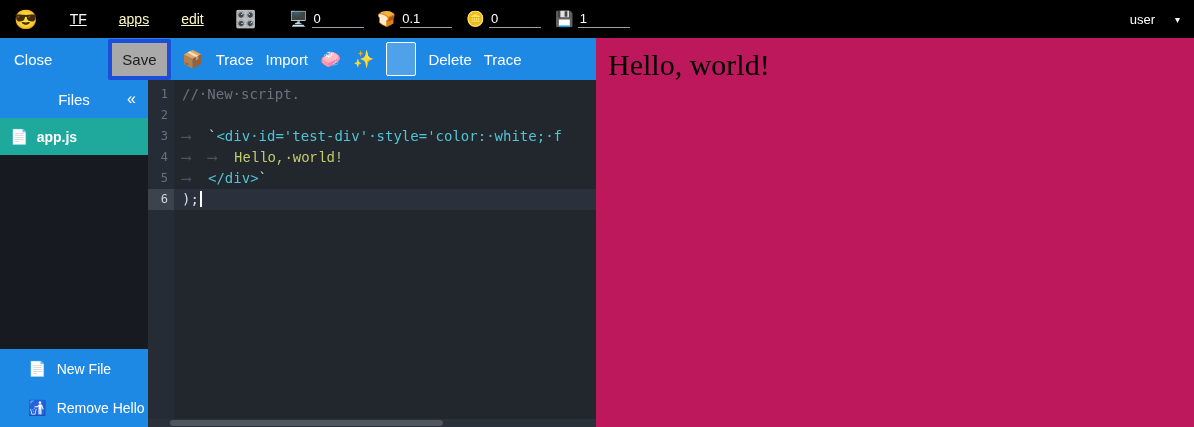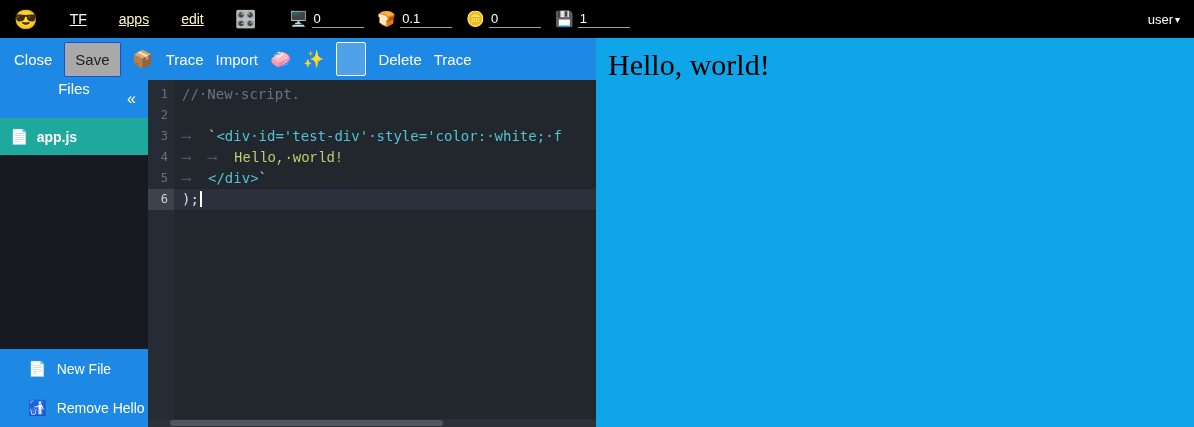--- a/index.html
+++ b/index.html
@@ -23,57 +23,58 @@
   .top-link.tf { color: #ffffff; }
   .panel-emoji { font-size: 17px; line-height: 1; cursor: pointer; }
   .stats { display: flex; gap: 14px; align-items: flex-end; }
   .stat { display: flex; align-items: flex-end; gap: 4px; font-size: 13px; }
   .stat-icon { font-size: 15px; line-height: 1.2; }
   .stat-value {
     display: inline-block; min-width: 52px;
     border-bottom: 1px solid #9aa0a6;
     padding: 0 2px 1px 2px; color: #ffffff;
   }
-  .user-menu { margin-left: auto; font-size: 13px; cursor: pointer; display: flex; align-items: center; gap: 2px; }
+  .user-menu { margin-left: auto; font-size: 13px; cursor: pointer; display: flex; align-items: center; gap: 20px; }
   .caret { font-size: 10px; }
 
   
   .content { display: flex; height: 389px; }
   .left-col { width: 596px; flex-shrink: 0; display: flex; flex-direction: column; }
 
   
   .toolbar {
     height: 42px; background: #1e88e5; flex-shrink: 0;
     display: flex; align-items: center;
     padding: 0 14px; gap: 12px;
   }
   .tool-btn {
     background: none; border: none; padding: 0;
     color: #ffffff; font-size: 15px;
     font-family: "Liberation Sans", sans-serif;
     cursor: pointer; line-height: 1;
   }
   .tool-btn.save {
     background: #a9a9a9; color: #1c1c1c;
-    border: 1px solid #1d4ed8; border-radius: 2px;
+    border: 4px solid #1d4ed8; border-radius: 2px;
     padding: 9px 10px;
+    margin-left: 44px;
   }
   .tool-btn.emoji { font-size: 17px; }
   .tool-btn.empty-btn {
     width: 30px; height: 34px;
     border: 1px solid #ffffff; border-radius: 2px;
     background: rgba(255,255,255,0.22);
   }
 
   
   .workspace { flex: 1; display: flex; min-height: 0; }
 
   
   .sidebar { width: 148px; flex-shrink: 0; background: #1e88e5; display: flex; flex-direction: column; }
-  .files-header { height: 38px; position: relative; display: flex; justify-content: center; color: #fff; font-size: 15px; flex-shrink: 0; }
+  .files-header { height: 38px; position: relative; display: flex; align-items: center; justify-content: center; color: #fff; font-size: 15px; flex-shrink: 0; }
   .collapse-btn { position: absolute; right: 12px; top: 50%; transform: translateY(-50%); font-size: 16px; cursor: pointer; }
   .file-item {
     height: 37px; flex-shrink: 0;
     background: #1fa99c; color: #ffffff; font-weight: bold;
     display: flex; align-items: center; gap: 8px;
     padding: 0 10px; font-size: 14px; cursor: pointer;
   }
   .file-item .ficon { font-size: 15px; font-weight: normal; }
   .file-list-space { flex: 1; background: #171b21; }
   .sidebar-action {
@@ -107,21 +108,21 @@
   .tok-text    { color: #c3cc6e; font-family: Liberation Mono, monospace; }
   .tok-ws      { color: #4a5260; display: inline-block; min-width: 26px; }
   .cursor {
     display: inline-block; width: 2px; height: 16px;
     background: #ffffff; vertical-align: text-bottom; margin-left: 1px;
   }
   .hscroll { position: absolute; left: 0; right: 0; bottom: 0; height: 8px; background: #2b313a; }
   .hscroll-thumb { position: absolute; left: 22px; top: 1px; width: 273px; height: 6px; background: #4f5660; border-radius: 3px; cursor: grab; }
 
   
-  .preview { flex: 1; background: #0ea5e9; padding: 10px 12px; overflow: hidden; }
+  .preview { flex: 1; background: #be185d; padding: 10px 12px; overflow: hidden; }
   .preview-text { font-family: "Liberation Serif", serif; font-size: 30px; color: #000000; line-height: 1.15; }
 </style>
 </head>
 <body>
 
 <div class="app">
 
   <header class="topbar">
     <span class="logo-emoji">😎</span>
     <a class="top-link tf">TF</a>

